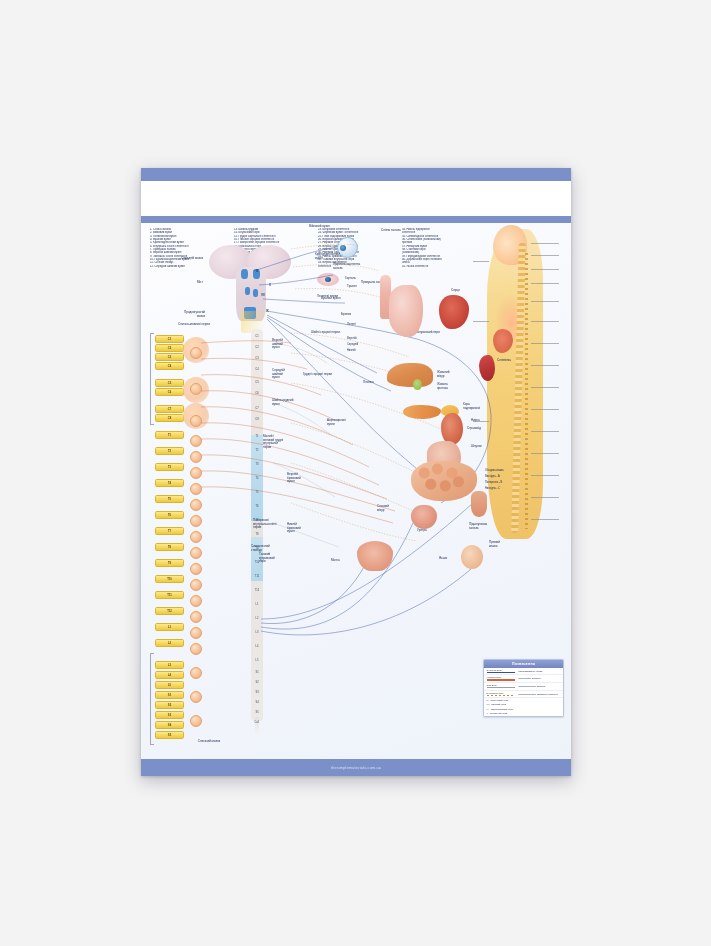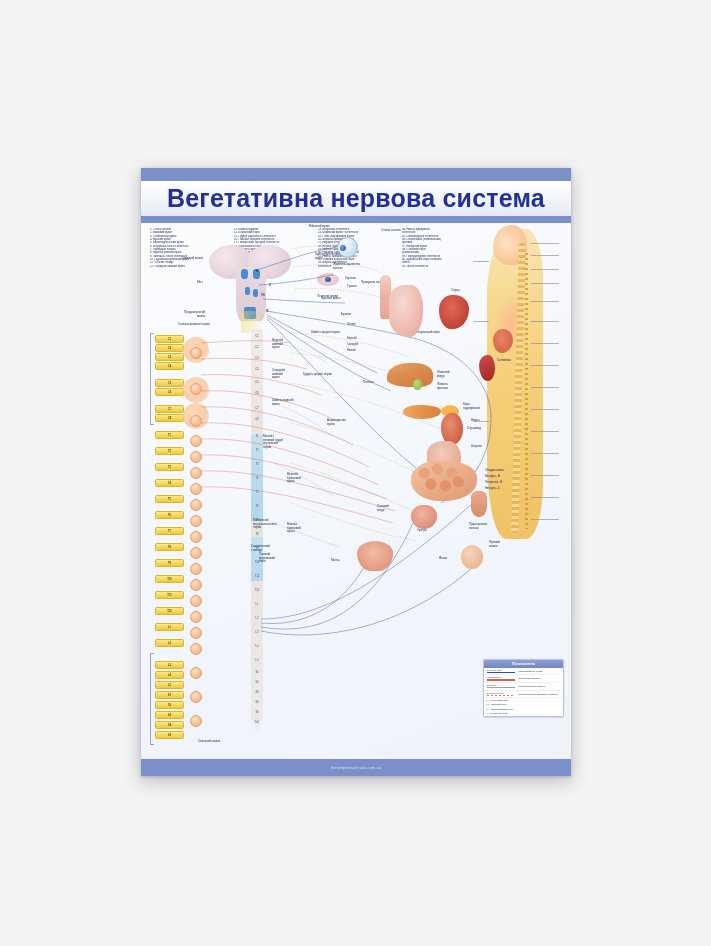--- a/index.html
+++ b/index.html
@@ -314,23 +314,20 @@
 </style>
 </head>
 <body>
 
 <div id="stage">
 
   <div id="poster">
 
     <div class="band" id="band-top"></div>
 
-    <div id="title-band">
-      <div id="poster-title">Вегетативна нервова система</div>
-    </div>
 
     <div class="band" id="band-under-title"></div>
 
     <div id="sheet">
 
       <div id="legend-list">
         <div class="legend-col">
           <div class="legend-item">1. Слізна залоза</div>
           <div class="legend-item">2. Війковий вузол</div>
           <div class="legend-item">3. Потиличний вузол</div>

